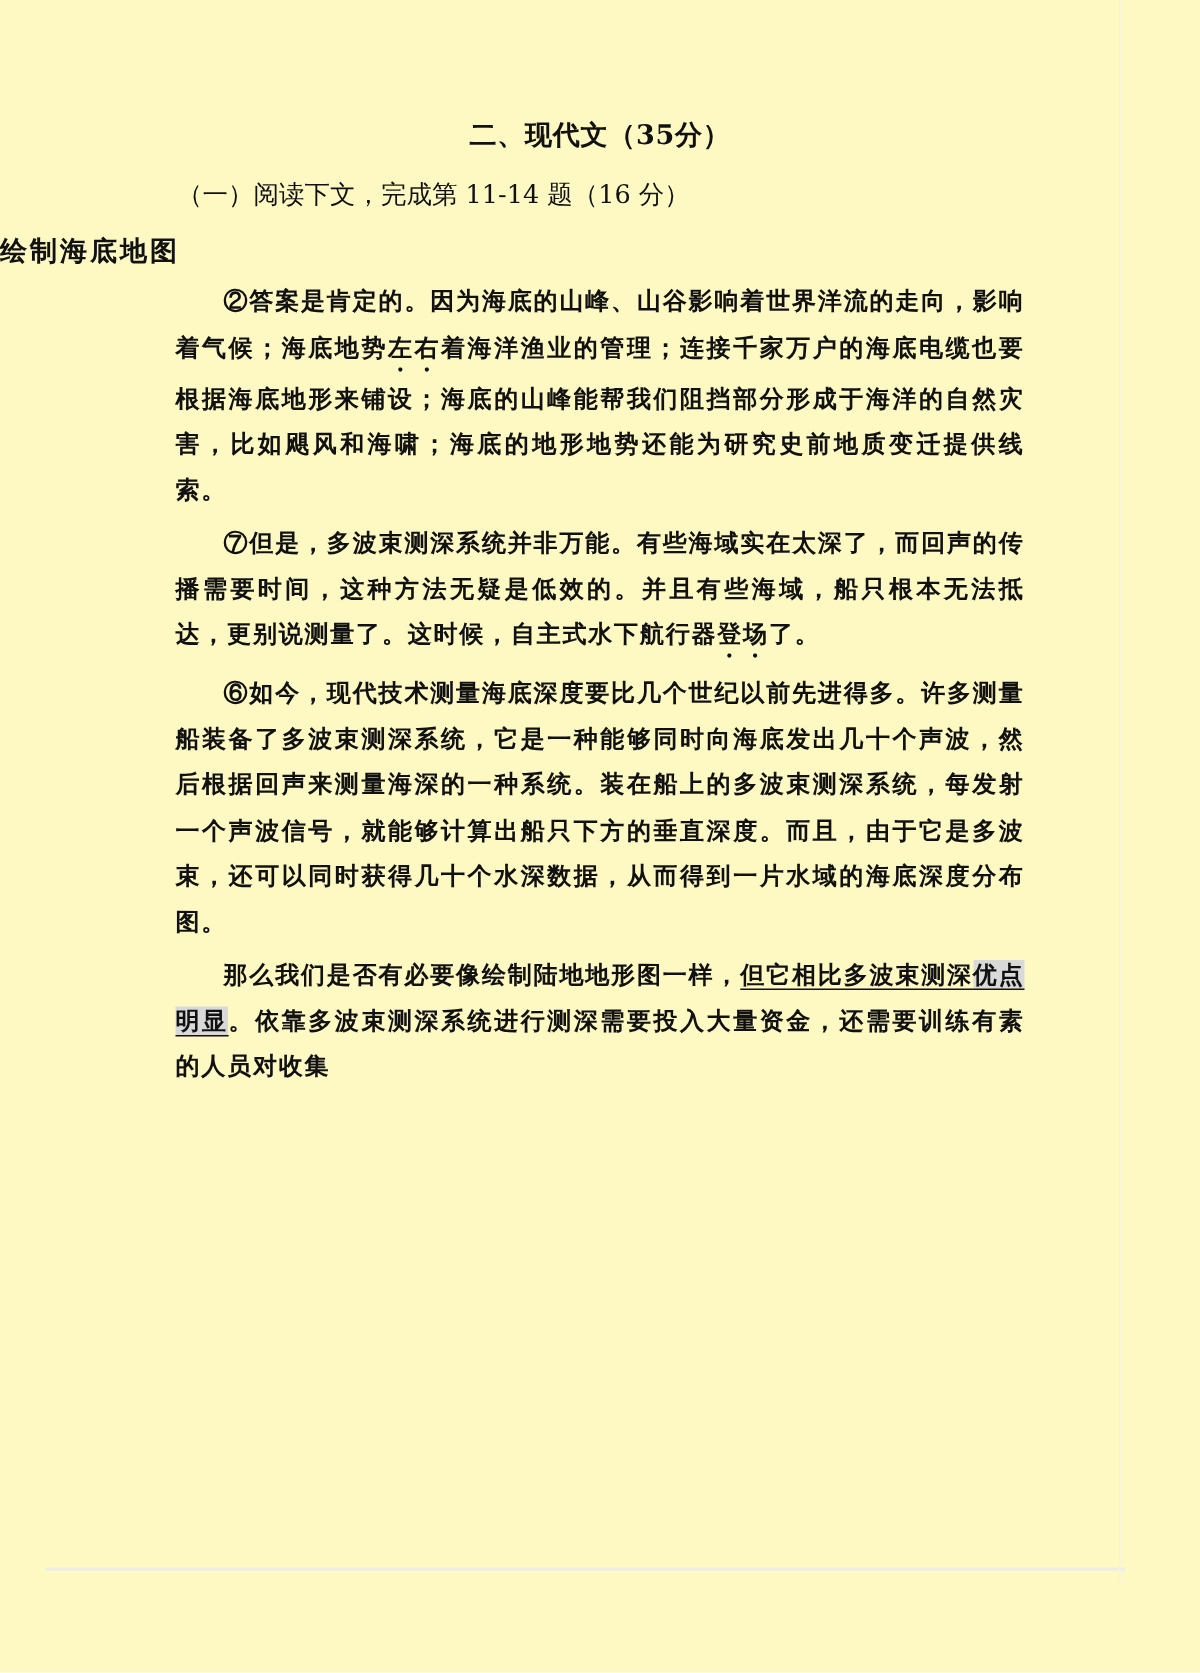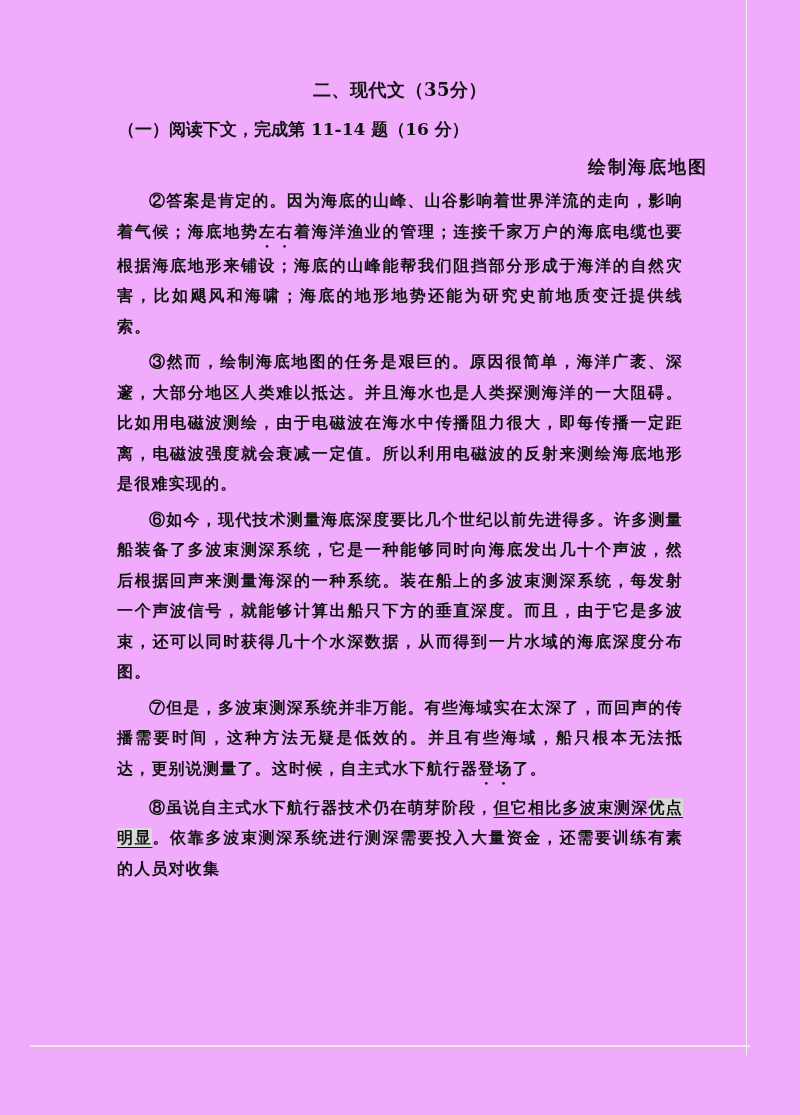--- a/index.html
+++ b/index.html
@@ -14,45 +14,45 @@
       overflow: hidden;
       font-family: "DejaVu Serif", "Liberation Serif", serif;
       color: #111111;
     }
     .page {
       position: absolute;
       left: 0;
       top: 0;
       width: 800px;
       height: 1115px;
-      background: #f0abfc;
+      background: #fef9c3;
     }
     .section-title {
       position: absolute;
       top: 78px;
       left: 0;
       width: 800px;
       text-align: center;
       font-size: 18px;
       font-weight: bold;
       letter-spacing: 0.5px;
     }
     .sub-title {
       position: absolute;
       top: 118px;
       left: 118px;
       font-size: 17px;
-      font-weight: bold;
+      font-weight: normal;
     }
     .article-title {
       position: absolute;
       top: 155px;
       left: 0;
       width: 708px;
-      text-align: right;
+      text-align: left;
       font-size: 18px;
       font-weight: bold;
       letter-spacing: 2px;
     }
     .body-text {
       position: absolute;
       top: 186px;
       left: 117px;
       width: 566px;
     }
@@ -107,27 +107,26 @@
 
   <div class="sub-title">（一）阅读下文，完成第 11-14 题（16 分）</div>
 
   <div class="article-title">绘制海底地图</div>
 
   <div class="body-text">
 
 
     <p class="para"><span>②答案是肯定的。因为海底的山峰、山谷影响着世界洋流的走向，影响着气候；海底地势</span><span class="dot">左右</span><span>着海洋渔业的管理；连接千家万户的海底电缆也要根据海底地形来铺设；海底的山峰能帮我们阻挡部分形成于海洋的自然灾害，比如飓风和海啸；海底的地形地势还能为研究史前地质变迁提供线索。</span></p>
 
-    <p class="para">③然而，绘制海底地图的任务是艰巨的。原因很简单，海洋广袤、深邃，大部分地区人类难以抵达。并且海水也是人类探测海洋的一大阻碍。比如用电磁波测绘，由于电磁波在海水中传播阻力很大，即每传播一定距离，电磁波强度就会衰减一定值。所以利用电磁波的反射来测绘海底地形是很难实现的。</p>
 
 
 
+    <p class="para"><span>⑦但是，多波束测深系统并非万能。有些海域实在太深了，而回声的传播需要时间，这种方法无疑是低效的。并且有些海域，船只根本无法抵达，更别说测量了。这时候，自主式水下航行器</span><span class="dot">登场</span><span>了。</span></p>
+
     <p class="para">⑥如今，现代技术测量海底深度要比几个世纪以前先进得多。许多测量船装备了多波束测深系统，它是一种能够同时向海底发出几十个声波，然后根据回声来测量海深的一种系统。装在船上的多波束测深系统，每发射一个声波信号，就能够计算出船只下方的垂直深度。而且，由于它是多波束，还可以同时获得几十个水深数据，从而得到一片水域的海底深度分布图。</p>
 
-    <p class="para"><span>⑦但是，多波束测深系统并非万能。有些海域实在太深了，而回声的传播需要时间，这种方法无疑是低效的。并且有些海域，船只根本无法抵达，更别说测量了。这时候，自主式水下航行器</span><span class="dot">登场</span><span>了。</span></p>
-
-    <p class="para"><span>⑧虽说自主式水下航行器技术仍在萌芽阶段，</span><span class="ul"><span>但它相比多波束测深</span><span class="hl">优点明显</span></span><span>。依靠多波束测深系统进行测深需要投入大量资金，还需要训练有素的人员对收集</span></p>
+    <p class="para"><span>那么我们是否有必要像绘制陆地地形图一样，</span><span class="ul"><span>但它相比多波束测深</span><span class="hl">优点明显</span></span><span>。依靠多波束测深系统进行测深需要投入大量资金，还需要训练有素的人员对收集</span></p>
 
   </div>
 
   <div class="bottom-rule"></div>
   <div class="right-edge"></div>
 </div>
 
 </body></html>

